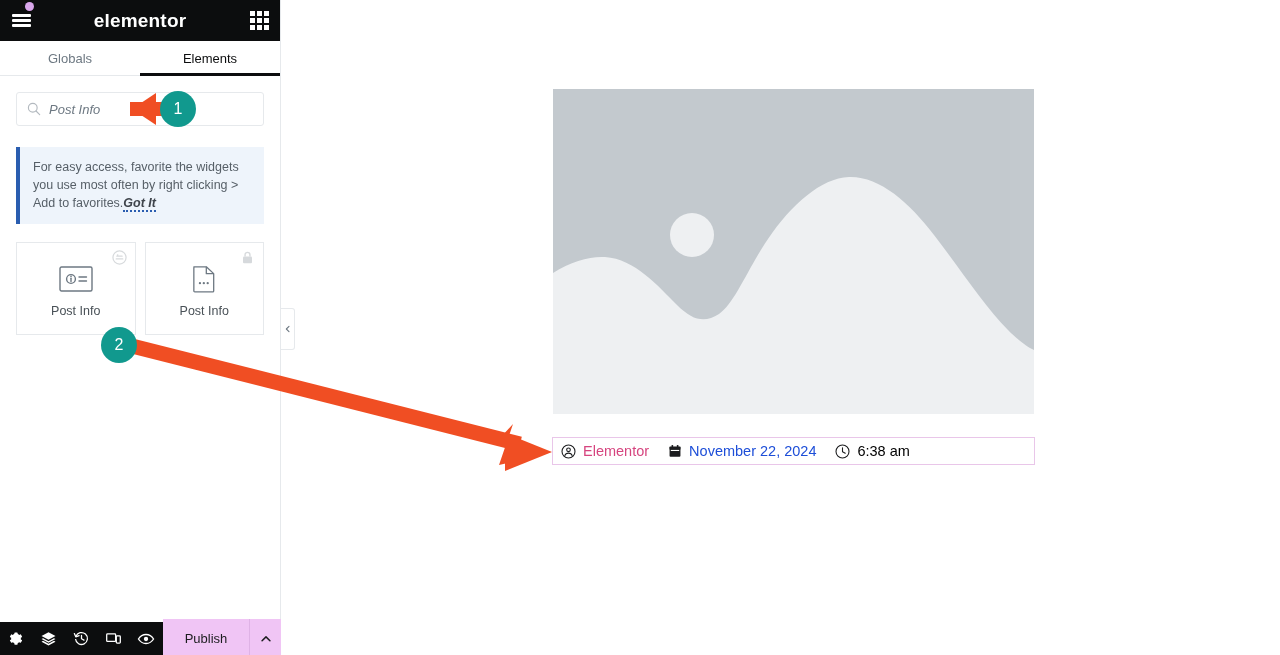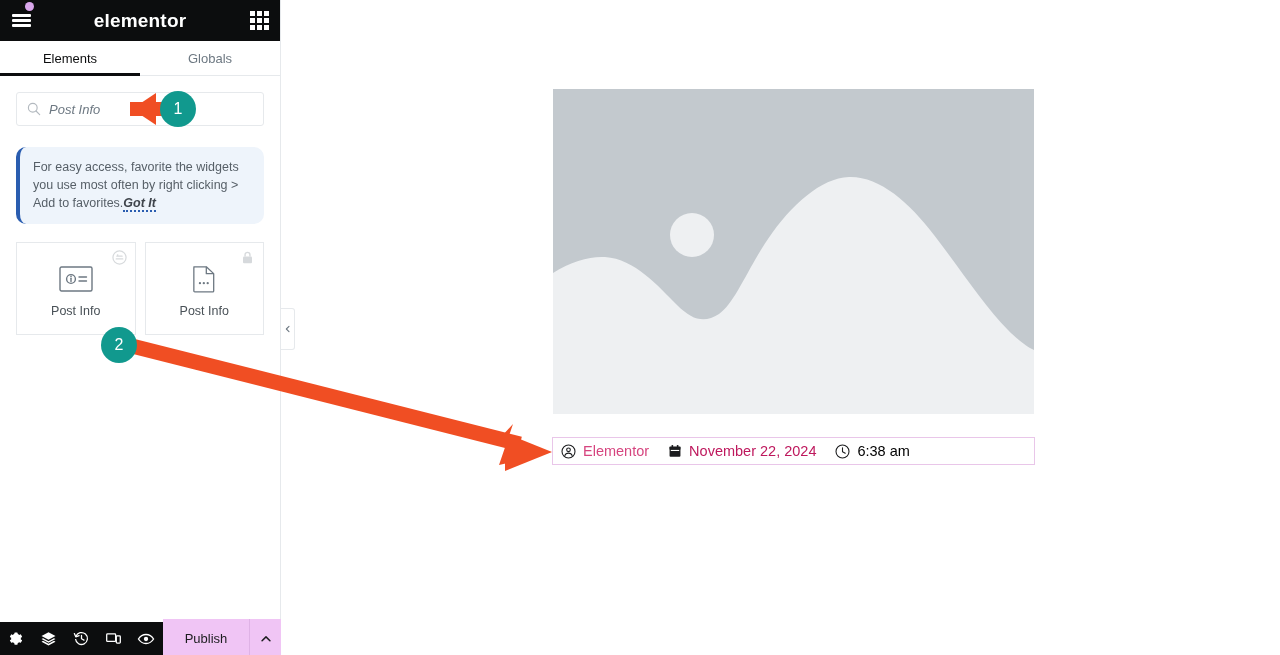--- a/index.html
+++ b/index.html
@@ -105,21 +105,20 @@
     color: #6d7882; background: transparent;
   }
   #search-input::placeholder { color: #b3b9bf; font-style: italic; }
 
   
   #notice {
     margin: 21px 16px 0 16px;
     background: #eef4fb;
     border-left: 4px solid #2a5db0;
     padding: 11px 14px 12px 13px;
-    border-radius: 10px;
   }
   #notice-text {
     font-size: 12.5px; line-height: 18px;
     color: #565f67;
   }
   #notice-cta {
     font-weight: 700; font-style: italic;
     color: #3f444b;
     border-bottom: 2px dotted #2a5db0;
     cursor: pointer;
@@ -261,22 +260,22 @@
           <i></i>
           <i></i>
           <i></i>
           <i></i>
           <i></i>
           <i></i>
       </div>
     </div>
 
     <div id="panel-tabs">
+      <div class="panel-tab">Globals</div>
       <div class="panel-tab active">Elements</div>
-      <div class="panel-tab">Globals</div>
     </div>
 
     <div id="search-wrap">
       <div id="search-box">
         <svg id="search-icon" viewBox="0 0 16 16">
           <circle cx="6.6" cy="6.6" r="5" fill="none" stroke="#b3b9bf" stroke-width="1.3"></circle>
           <line x1="10.3" y1="10.3" x2="14.5" y2="14.5" stroke="#b3b9bf" stroke-width="1.3" stroke-linecap="round"></line>
         </svg>
         <input id="search-input" type="text" value="Post Info" style="">
       </div>
@@ -412,21 +411,21 @@
       <div class="pi-item">
         <span class="pi-icon">
           <svg viewBox="0 0 18 18" width="14" height="14">
             <rect x="2" y="3.4" width="14" height="13" rx="1.2" fill="#1c1d1f"></rect>
             <rect x="2" y="3.4" width="14" height="3.6" fill="#1c1d1f"></rect>
             <rect x="4.6" y="1.2" width="2" height="3.4" rx=".7" fill="#1c1d1f"></rect>
             <rect x="11.4" y="1.2" width="2" height="3.4" rx=".7" fill="#1c1d1f"></rect>
             <rect x="3.6" y="7.6" width="10.8" height="1.4" fill="#ffffff"></rect>
           </svg>
         </span>
-        <span class="pi-text" style="color:#be185d">November 22, 2024</span>
+        <span class="pi-text" style="color:#1d4ed8">November 22, 2024</span>
       </div>
 
       <span class="pi-sep"></span>
 
       <div class="pi-item">
         <span class="pi-icon">
           <svg viewBox="0 0 18 18" width="15" height="15">
             <circle cx="9" cy="9" r="7.8" fill="none" stroke="#1c1d1f" stroke-width="1.3"></circle>
             <polyline fill="none" stroke="#1c1d1f" stroke-width="1.3" stroke-linecap="round" stroke-linejoin="round" points="9,4.6 9,9.2 12.3,11"></polyline>
           </svg>

